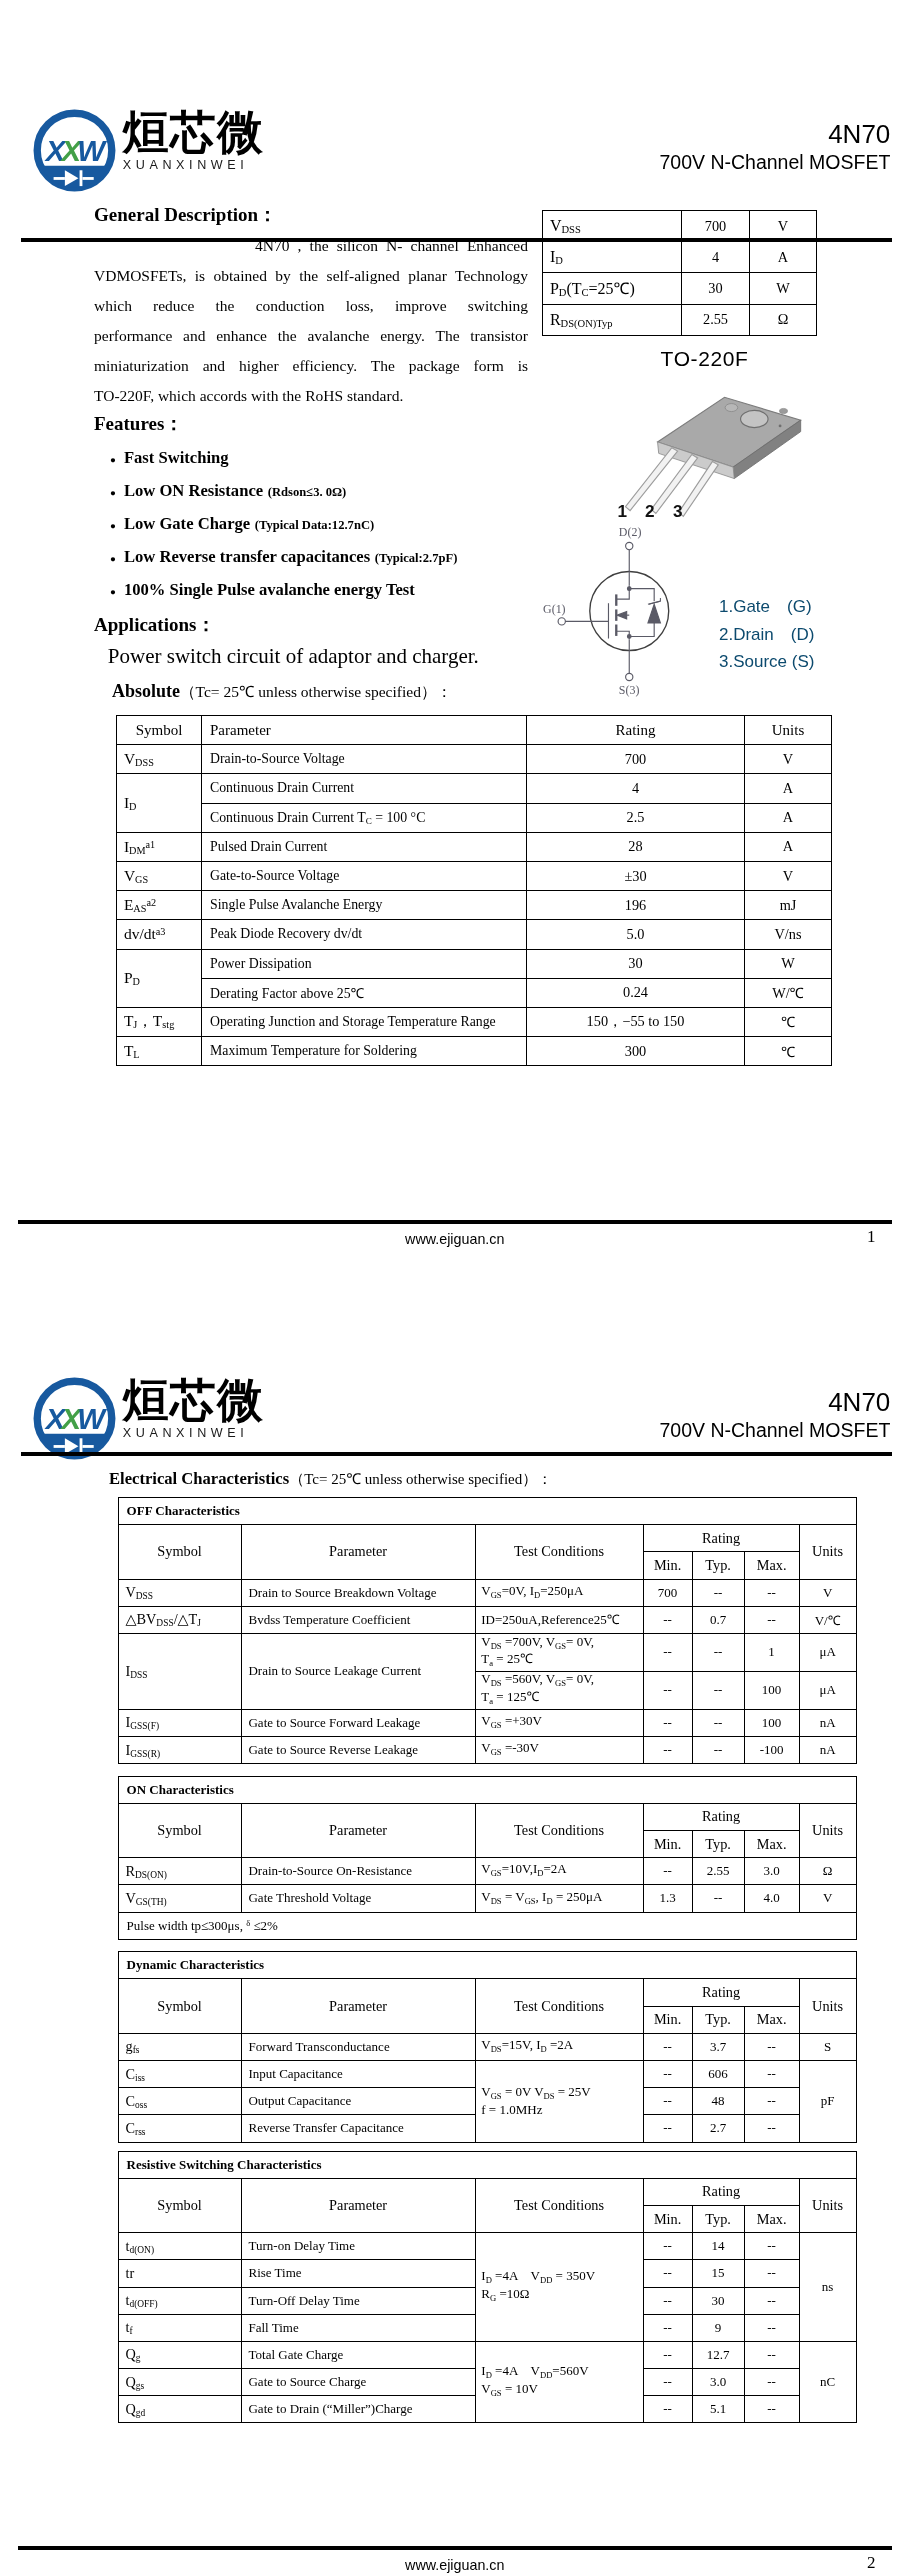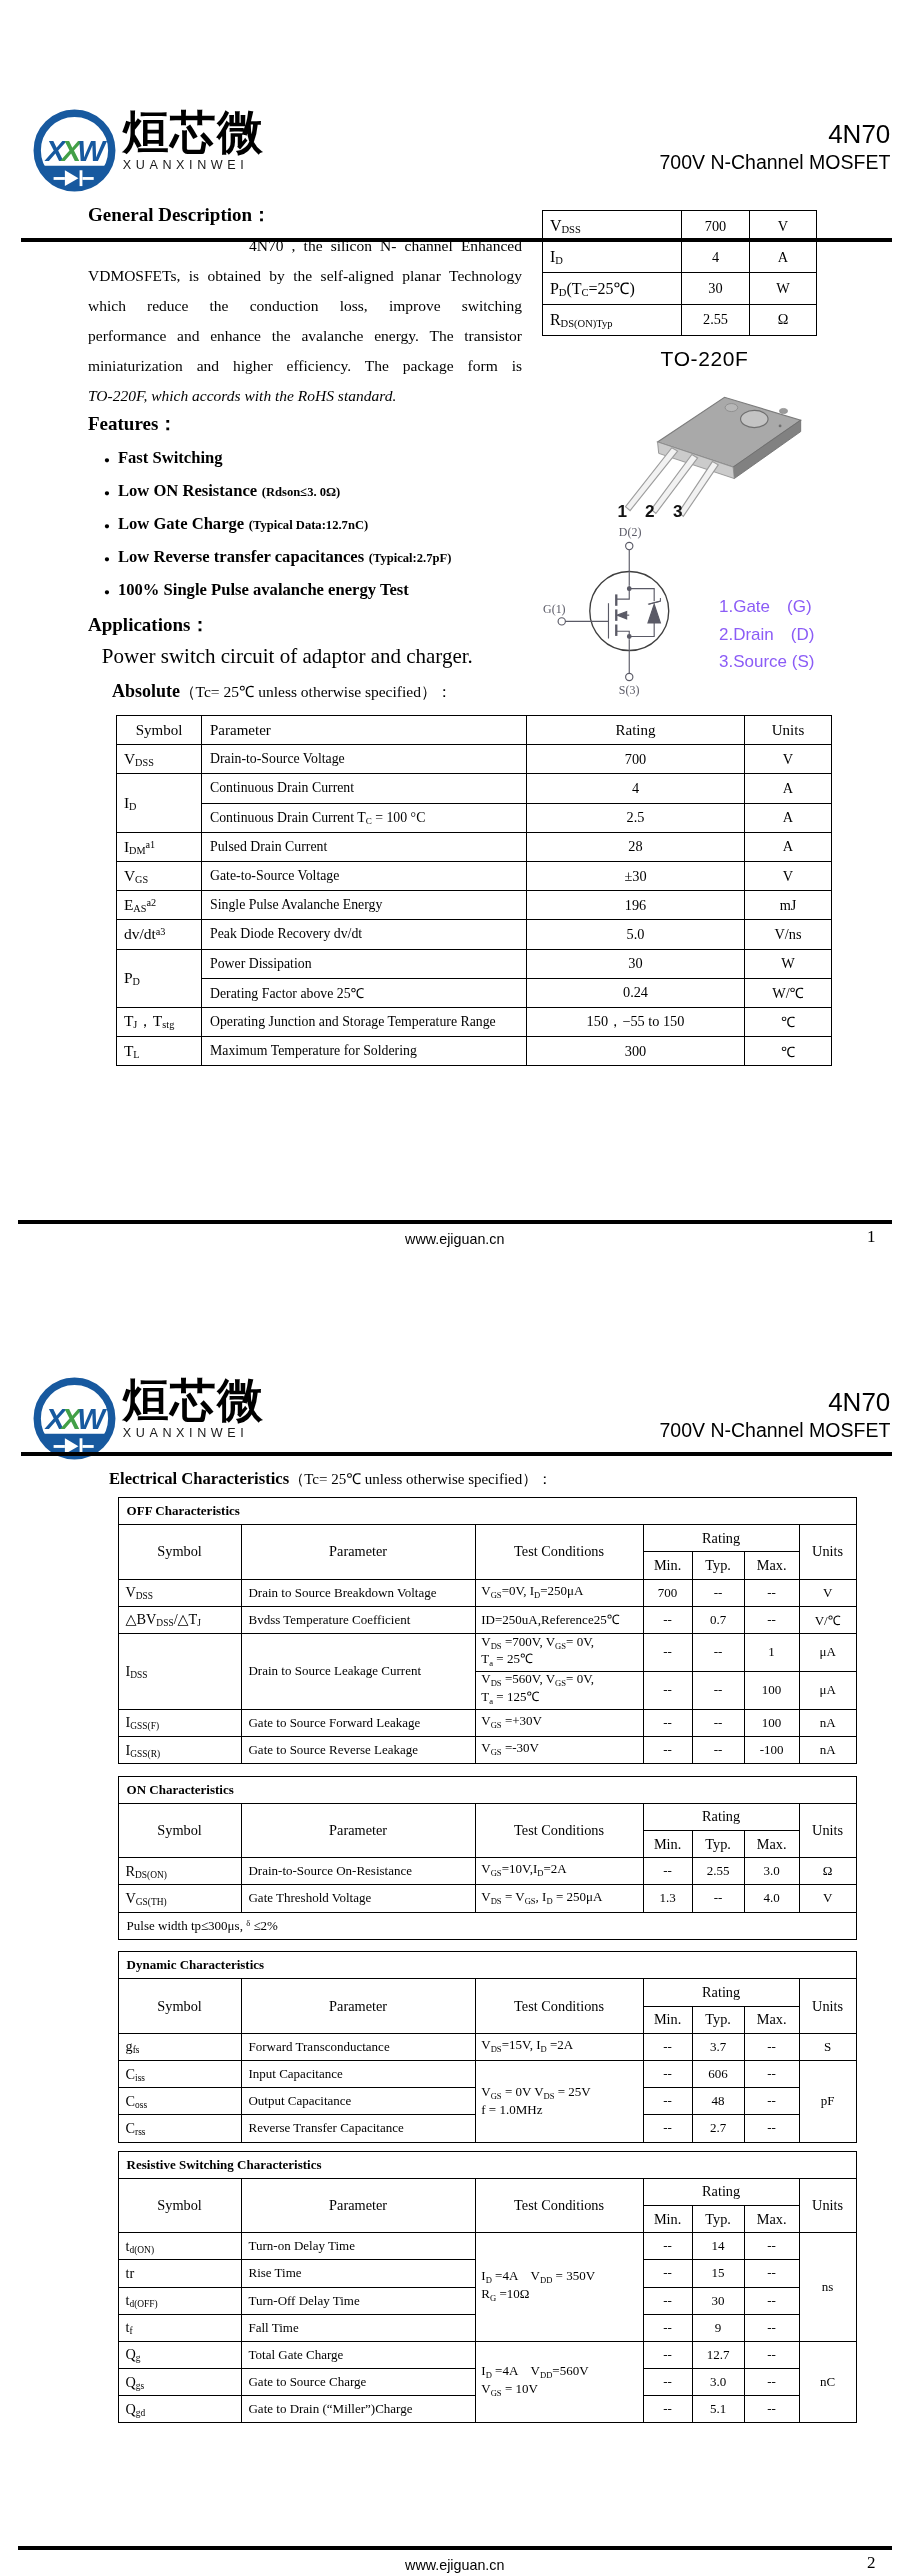--- a/index.html
+++ b/index.html
@@ -16,39 +16,39 @@
   .logo-cn{font-size:46px;line-height:50px;font-weight:bold;letter-spacing:1.1px;color:#000;
            font-family:"Liberation Sans",sans-serif;}
   .logo-en{font-size:12.6px;letter-spacing:4.6px;color:#1a1a1a;font-family:"Liberation Sans",sans-serif;margin-top:1.1px;}
   .head-right{text-align:right;font-family:"Liberation Sans",sans-serif;padding-top:11.5px;}
   .head-pn{font-size:26px;line-height:31px;}
   .head-sub{font-size:19.5px;line-height:25px;}
   .rule{position:absolute;left:20.7px;right:19.5px;height:4px;background:#000;}
   .page1 .rule{top:238px;} .page2 .rule{top:164px;}
 
   
-  .col-l{position:absolute;left:88px;top:202px;width:434px;}
+  .col-l{position:absolute;left:94px;top:202px;width:434px;}
   .h1{font-size:19px;font-weight:bold;}
   .gd{margin-top:3.4px;}
   .gd div{font-size:15.5px;line-height:30px;text-align:justify;text-align-last:justify;}
   .gd div:first-child{padding-left:161px;}
-  .gd div:last-child{text-align-last:left;font-style:italic;}
+  .gd div:last-child{text-align-last:left;}
   .feat{margin-top:4.6px;}
   .fi{display:flex;align-items:baseline;font-weight:bold;font-size:16.6px;line-height:31px;white-space:nowrap;}
   .fi .blt{font-size:9.8px;margin:0 8px 0 16px;}
   .fi .note-sm{font-size:12.6px;margin-left:4.6px;}
   .apps-h{margin-top:4.6px;}
   .apps-t{font-size:21px;margin:6.9px 0 0 13.8px;}
 
   
   .col-r{position:absolute;left:542px;top:210px;width:325px;}
   .to220{font-family:"Liberation Sans",sans-serif;font-size:21px;text-align:center;margin:11.5px 0 2.3px;letter-spacing:0.6px;}
   .pkg-svg{display:block;margin:0 auto;}
   .sym-row{display:flex;margin-top:6.9px;}
-  .legend{font-family:"Liberation Sans",sans-serif;font-size:17px;color:#8b5cf6;margin-left:16px;padding-top:68px;line-height:27.5px;white-space:nowrap;}
+  .legend{font-family:"Liberation Sans",sans-serif;font-size:17px;color:#0c4a6e;margin-left:16px;padding-top:68px;line-height:27.5px;white-space:nowrap;}
 
   
   table.sheet{border-collapse:collapse;border:1.7px solid #000;table-layout:fixed;
               font-family:"Liberation Serif",serif;}
   .sheet td{border:1.4px solid #000;height:26px;font-size:13.8px;padding:0.6px 4.6px;overflow:hidden;}
   .sheet td.hc{text-align:center;font-size:15px;}
   .sheet td.hl{text-align:left;font-size:15px;padding-left:8px;}
   .sheet td.sym{text-align:left;font-size:15.5px;padding-left:6.9px;}
   .sheet td.pl{text-align:left;font-size:13.8px;padding-left:8px;}
   .sheet td.c{text-align:center;font-size:14.3px;}

